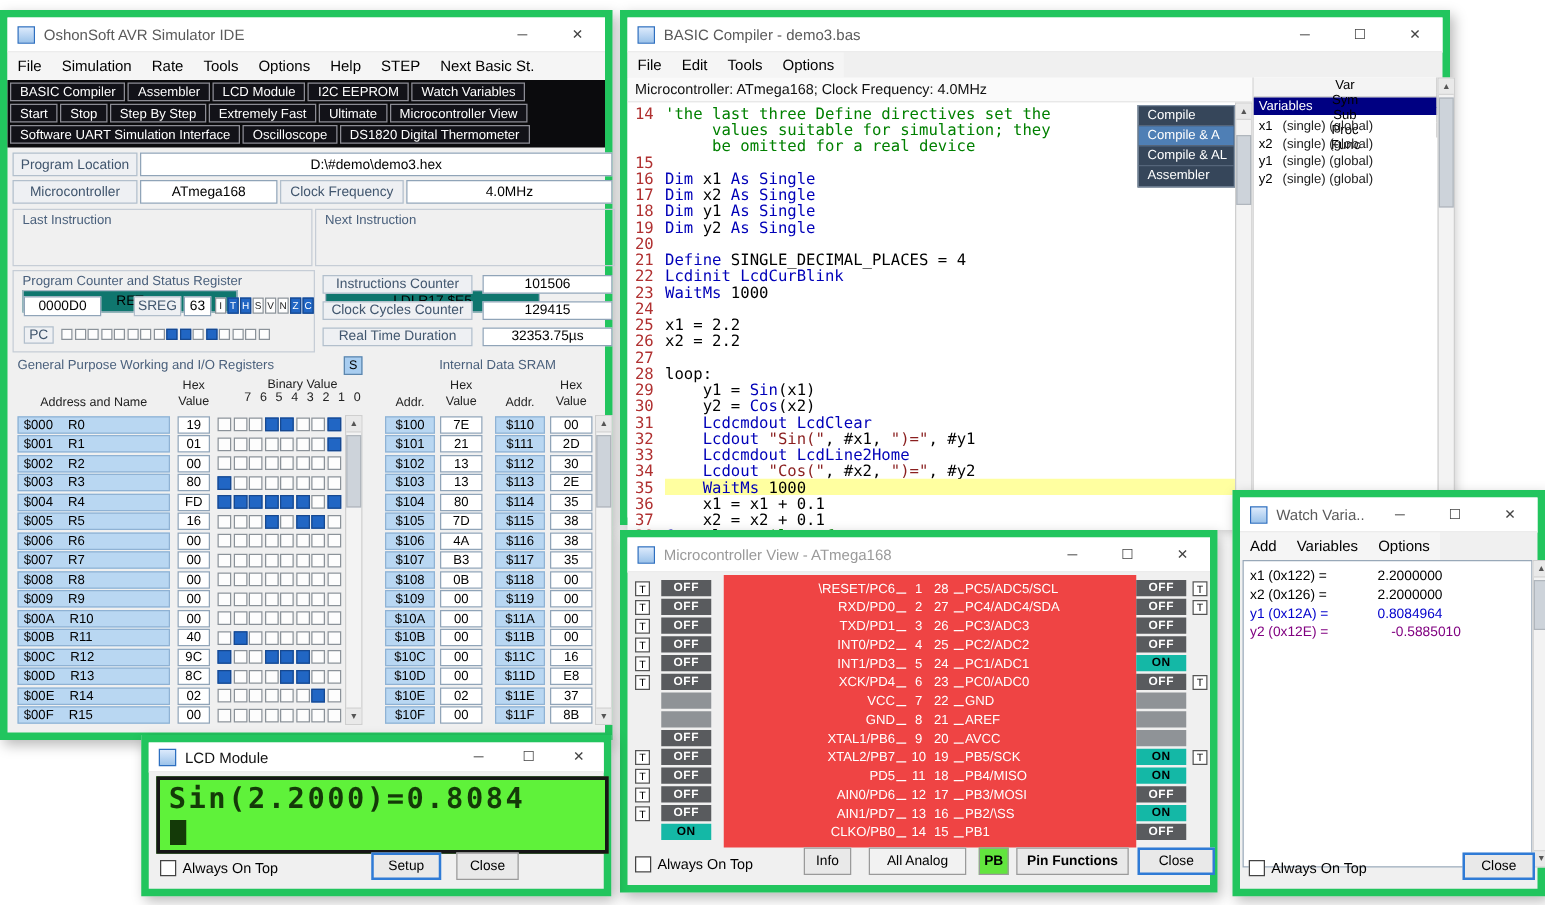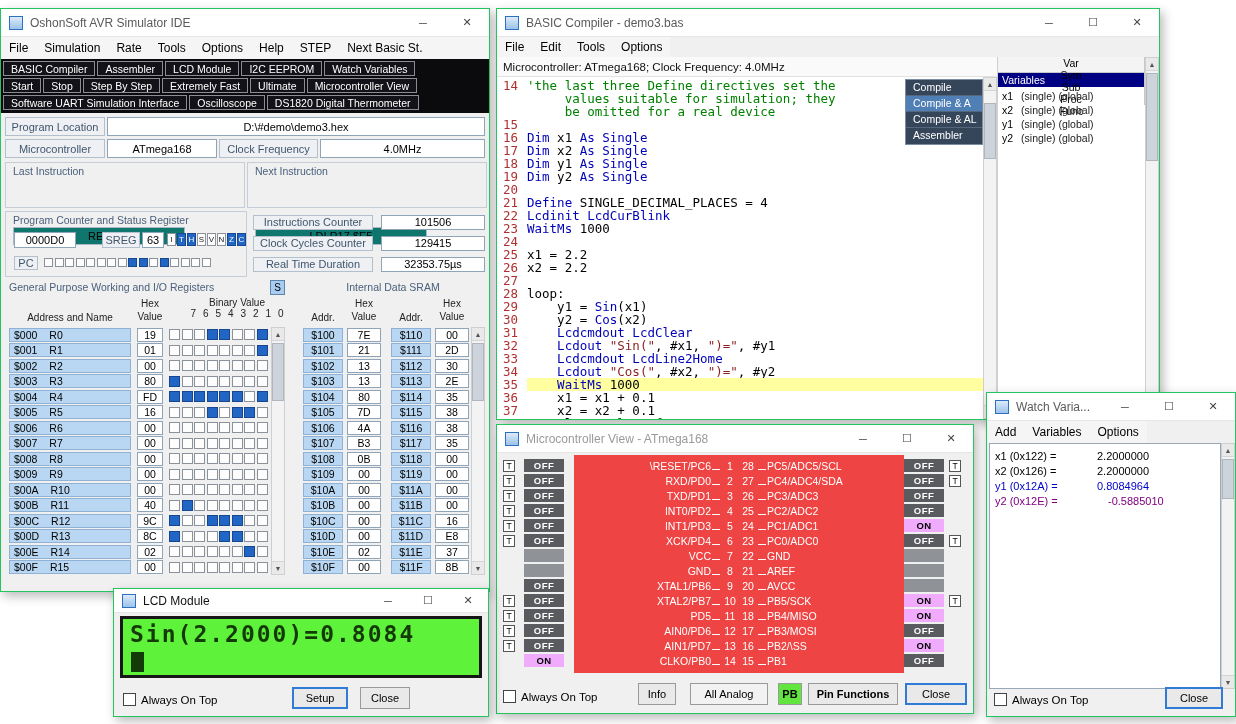--- a/index.html
+++ b/index.html
@@ -1,20 +1,20 @@
 <!DOCTYPE html>
 <html><head>
 <meta charset="utf-8">
 <style>
 *{margin:0;padding:0;box-sizing:border-box;}
 html,body{width:1236px;height:724px;}
 body{position:relative;background:#ffffff;font-family:"Liberation Sans",sans-serif;overflow:hidden;color:#000;}
 
 
-.window{position:absolute;background:#f0f0f0;border:1px solid #22c55e;box-shadow:3px 4px 10px rgba(0,0,0,.28);}
+.window{position:absolute;background:#f0f0f0;border:6px solid #22c55e;box-shadow:3px 4px 10px rgba(0,0,0,.28);}
 .titlebar{position:absolute;left:0;top:0;right:0;height:28px;background:#fff;display:flex;align-items:center;padding-left:8px;gap:7px;border-bottom:1px solid #e6e6e6;}
 .ttext{font-size:12px;color:#5a5a5a;white-space:nowrap;overflow:hidden;}
 .titlebar.active .ttext{color:#111;}
 .titlebar.inactive .ttext{color:#9a9a9a;}
 .app-icon{width:14px;height:14px;flex:none;border:1px solid #2d6fc0;background:linear-gradient(#dceafc,#9cc3ea);}
 .win-controls{margin-left:auto;display:flex;height:100%;}
 .win-btn{width:44px;height:100%;display:flex;align-items:center;justify-content:center;font-size:11px;color:#444;}
 .menubar{position:absolute;display:flex;align-items:center;font-size:12px;background:#f5f5f5;}
 .menu-item{padding:3px 8px;white-space:nowrap;}
 
@@ -132,21 +132,21 @@
 .mcol{position:absolute;top:33px;display:flex;flex-direction:column;}
 #mcu-left-t{left:6px;}
 #mcu-left-state{left:27px;}
 #mcu-right-state{left:407px;}
 #mcu-right-t{left:452px;}
 .tcell{height:15px;display:flex;align-items:center;}
 .tbox{width:12px;height:12px;background:#fff;border:1px solid #555;font-size:8.5px;display:flex;align-items:center;justify-content:center;}
 .scell{height:15px;display:flex;align-items:center;}
 .sbox{width:40px;height:13px;font-size:9.5px;font-weight:bold;display:flex;align-items:center;justify-content:center;letter-spacing:.5px;}
 .sbox.off{background:#595b5e;color:#fff;}
-.sbox.on{background:#f0abfc;color:#000;}
+.sbox.on{background:#14b8a6;color:#000;}
 .sbox.none{background:#8f9397;}
 #chip{position:absolute;left:77px;top:30px;width:330px;height:218px;background:#ef4444;color:#fff;padding-top:3px;}
 .chip-cols{display:flex;}
 .chip-col{flex:1;display:flex;flex-direction:column;}
 .pin-row{height:15px;display:flex;align-items:center;font-size:10.5px;white-space:nowrap;}
 .pin-row.left{justify-content:flex-end;}
 .pin-num{width:18px;text-align:center;flex:none;}
 .pin-tick{width:8px;height:1px;border-bottom:1px solid #fff;margin:0 1px;transform:translateY(4px);flex:none;}
 #mcu-chk{left:6px;bottom:10px;}
 #mcu-info{left:141px;bottom:8px;width:38px;}

